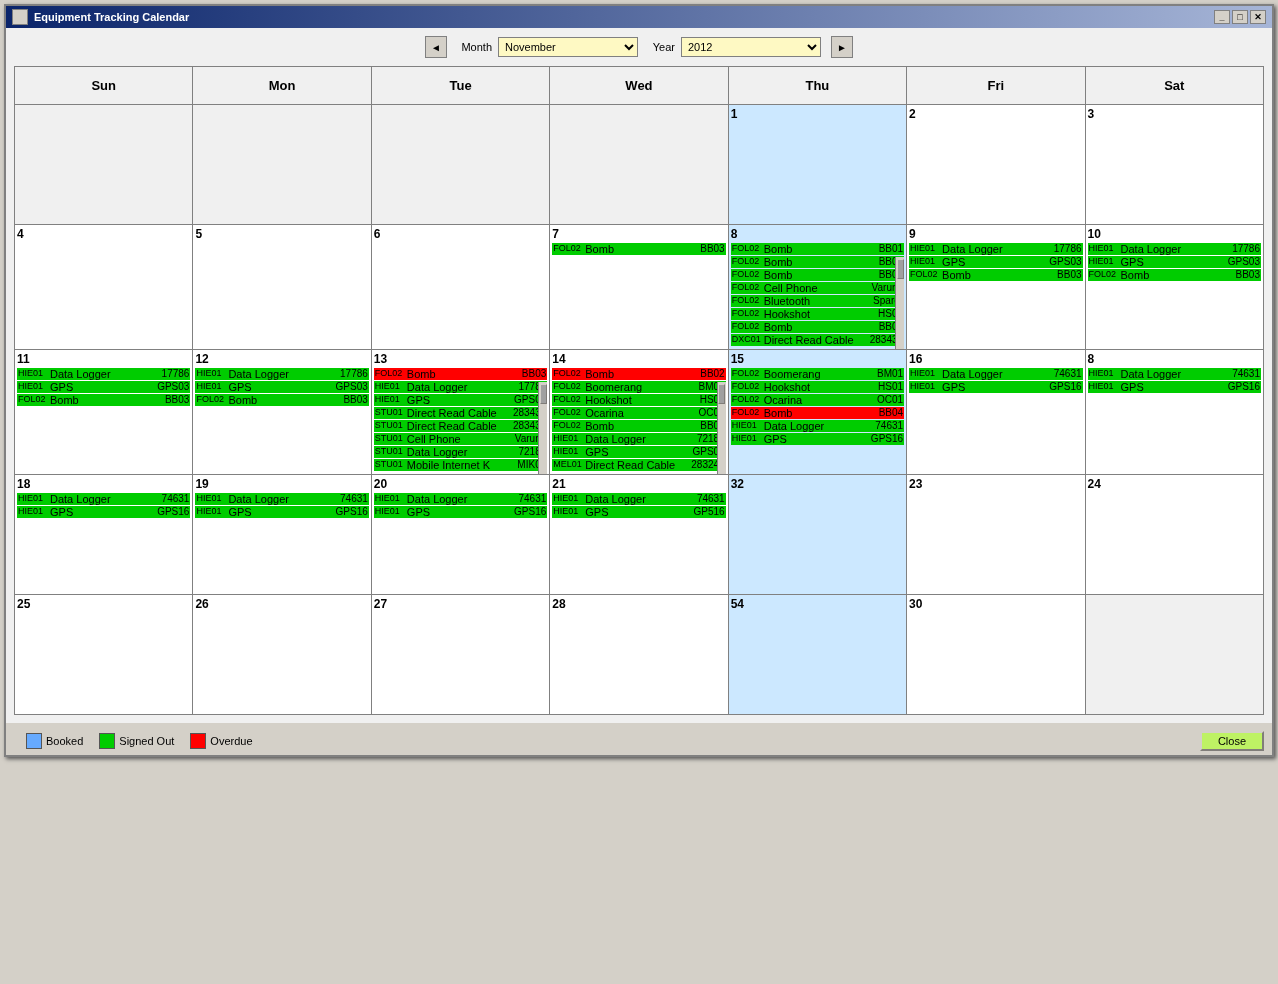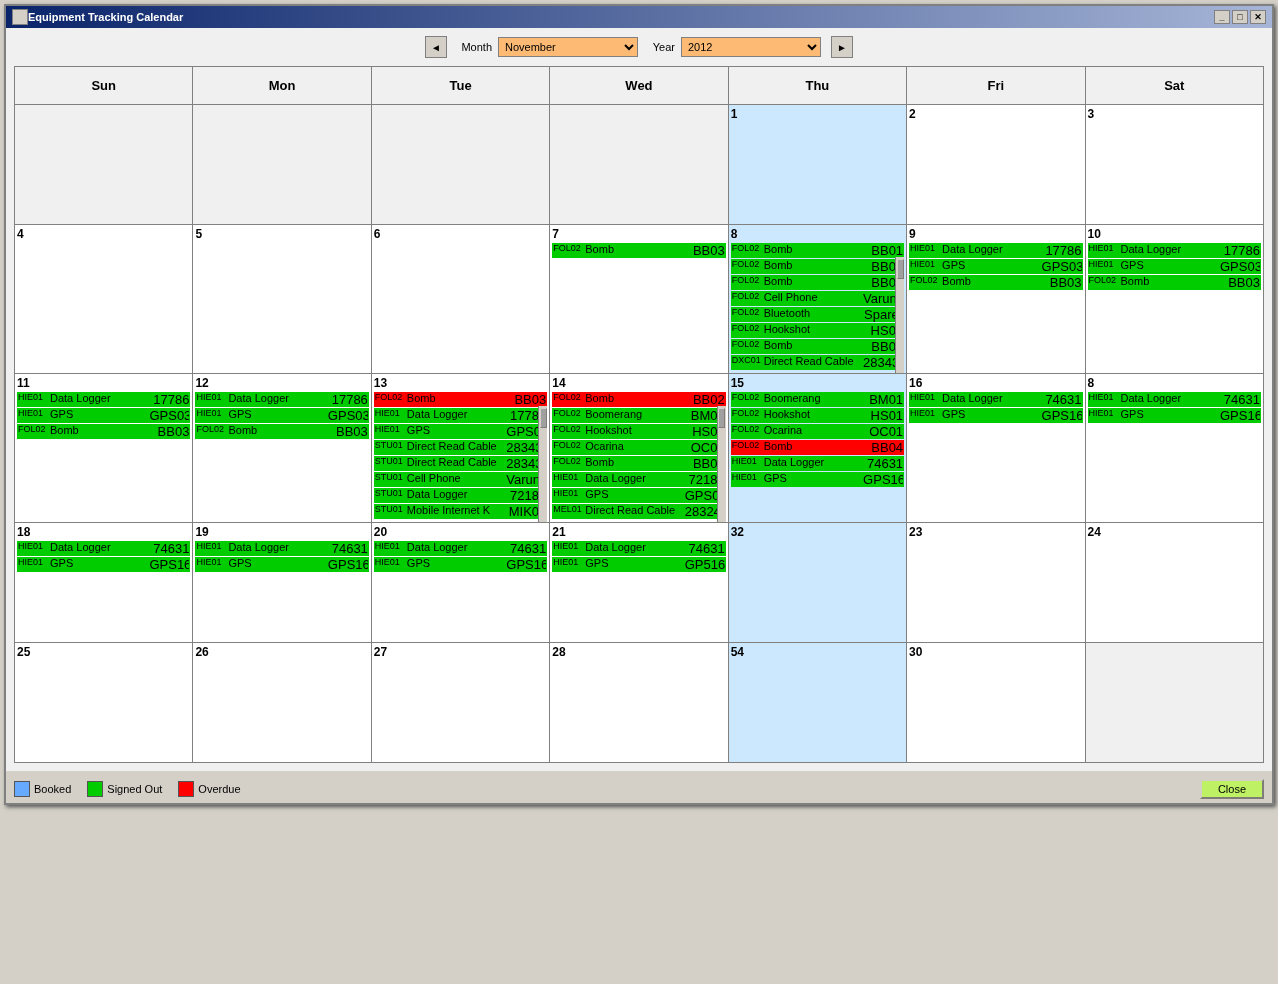--- a/index.html
+++ b/index.html
@@ -82,21 +82,21 @@
     .control-label {
       font-size: 11px;
       width: 35px;
       text-align: right;
     }
     .control-select {
       width: 140px;
       height: 20px;
       border: 1px solid #808080;
       font-size: 11px;
-      background: #fdba74;
+      background: #fef9c3;
       padding: 0 2px;
     }
     .calendar {
       width: 100%;
       border-collapse: collapse;
       table-layout: fixed;
     }
     .calendar th {
       background: #f0f0f0;
       border: 1px solid #808080;
@@ -132,31 +132,32 @@
       font-size: 9px;
       margin-bottom: 1px;
       padding: 0 1px;
       white-space: nowrap;
       overflow: hidden;
     }
     .event.green { background: #00cc00; color: black; }
     .event.red { background: #ff0000; color: black; }
     .event-col1 { width: 32px; overflow: hidden; font-size: 9px; }
     .event-col2 { flex: 1; overflow: hidden; font-size: 11px; }
-    .event-col3 { width: 40px; overflow: hidden; font-size: 13px; text-align: right; }
+    .event-col3 { width: 40px; overflow: hidden; font-size: 10px; text-align: right; }
     .footer {
       display: flex;
       align-items: center;
       justify-content: space-between;
       padding: 8px 8px 4px 8px;
     }
     .legend {
       display: flex;
       align-items: center;
       gap: 16px;
+      margin-left: 12px;
     }
     .legend-item {
       display: flex;
       align-items: center;
       gap: 4px;
       font-size: 11px;
     }
     .legend-box {
       width: 16px;
       height: 16px;
@@ -173,21 +174,21 @@
       overflow: hidden;
       height: 100%;
       position: relative;
     }
   </style>
 </head>
 <body>
 
 <div class="window">
   <div class="title-bar">
-    <div class="title-bar-left" style="display:flex;align-items:center;">
+    <div class="title-bar-left" style="display:flex;align-items:center;gap:6px;">
       <div style="width:16px;height:16px;background:#d4d0c8;border:1px solid #808080;"></div>
       <span class="title-bar-text">Equipment Tracking Calendar</span>
     </div>
     <div class="title-bar-buttons">
       <button class="tb-btn">_</button>
       <button class="tb-btn">□</button>
       <button class="tb-btn">✕</button>
     </div>
   </div>
 

